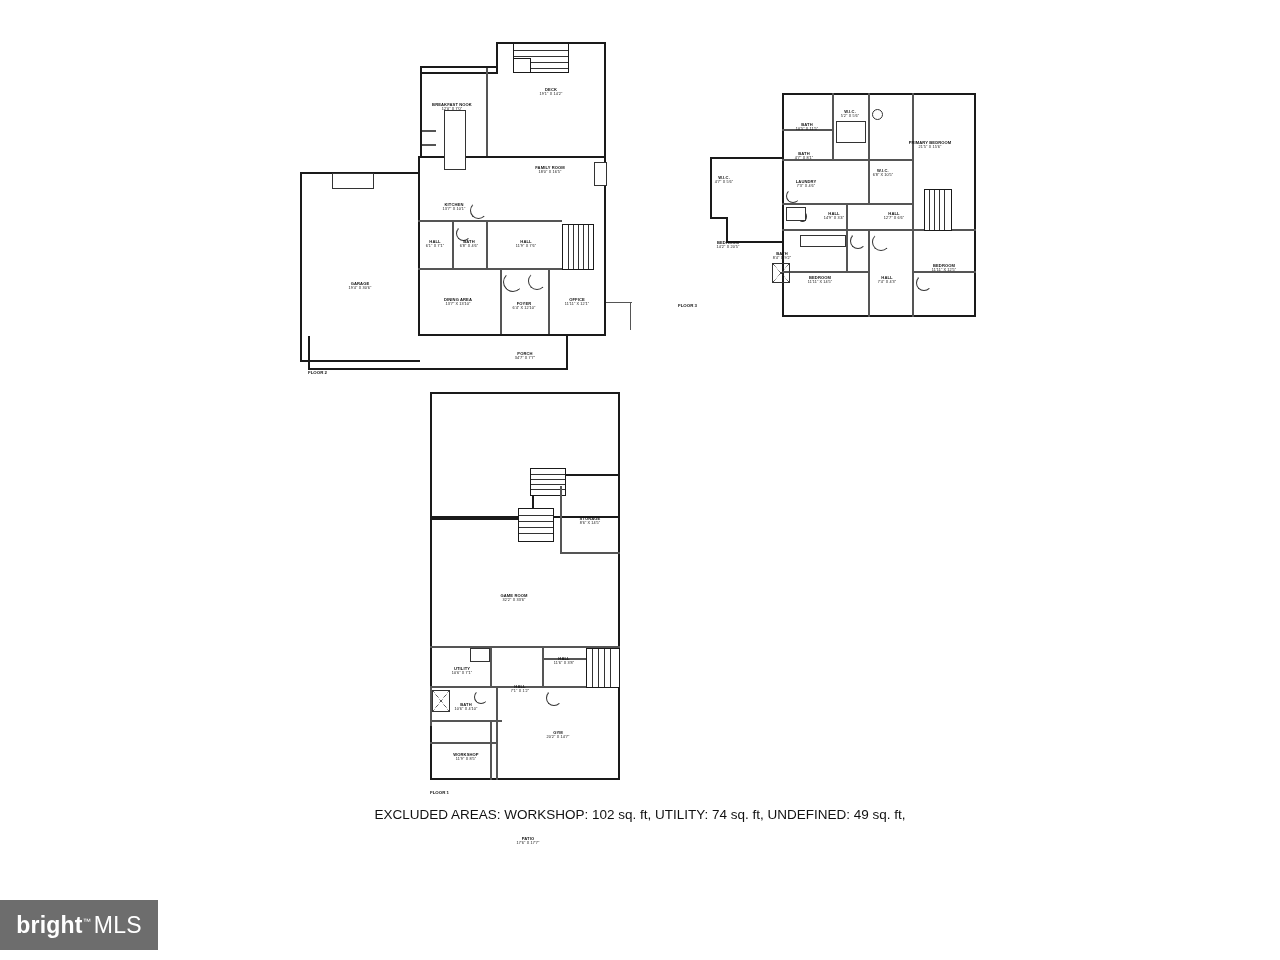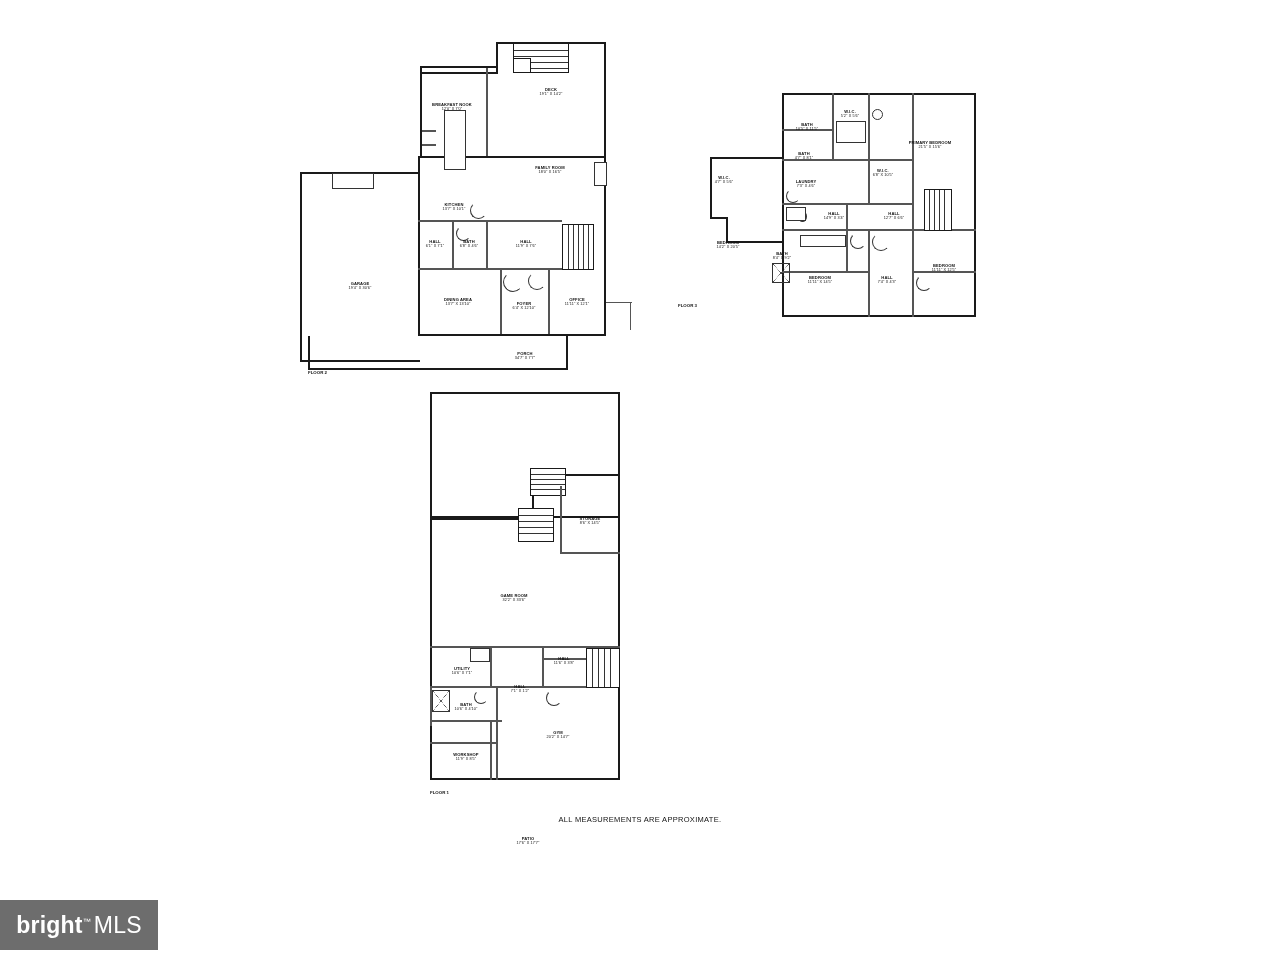--- a/index.html
+++ b/index.html
@@ -447,20 +447,20 @@
   </div>
   <div class="room-label" style="left:42px; top:362px;">
     <span>WORKSHOP</span>
     <span class="dim">11'9" X 8'5"</span>
   </div>
 
   <div class="floor-tag" style="left:6px; top:400px;">FLOOR 1</div>
 </div>
 
 <div class="summary" style="top:806px;">
-  <div class="approx">ALL MEASUREMENTS ARE APPROXIMATE.</div>
+  <div class="line">EXCLUDED AREAS: WORKSHOP: 102 sq. ft, UTILITY: 74 sq. ft, UNDEFINED: 49 sq. ft,</div>
 </div>
 
 <div class="logo">
   <div class="logo-text">
     <span class="b">bright</span><span class="tm">™</span><span class="mls">MLS</span>
   </div>
 </div>
 
 </body></html>

